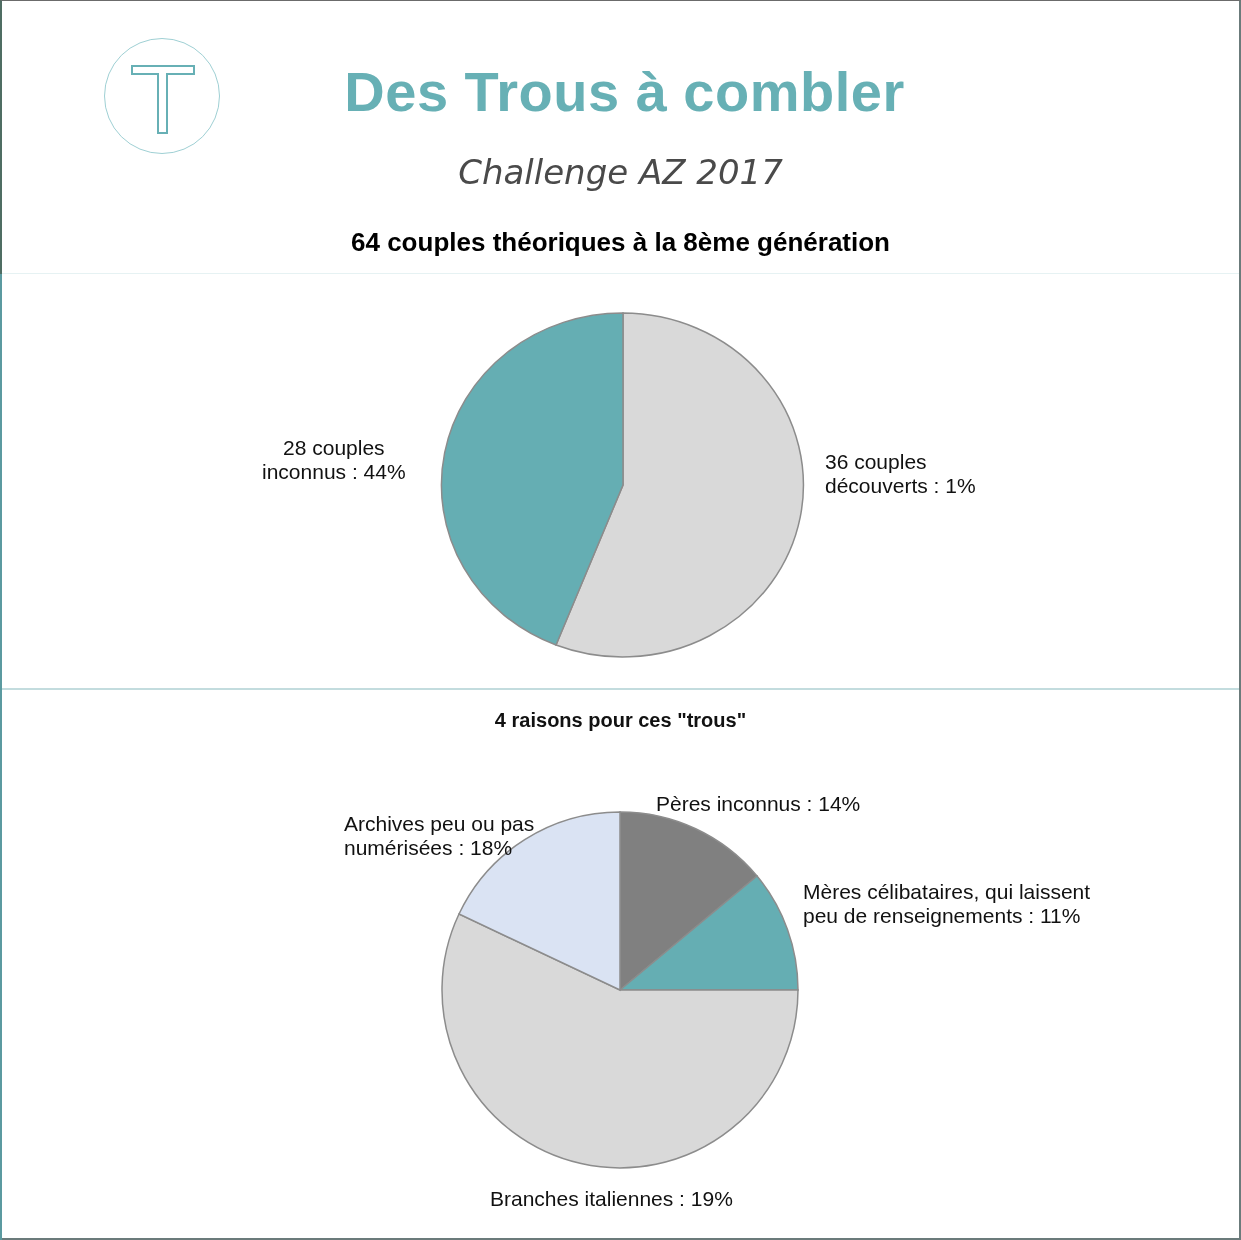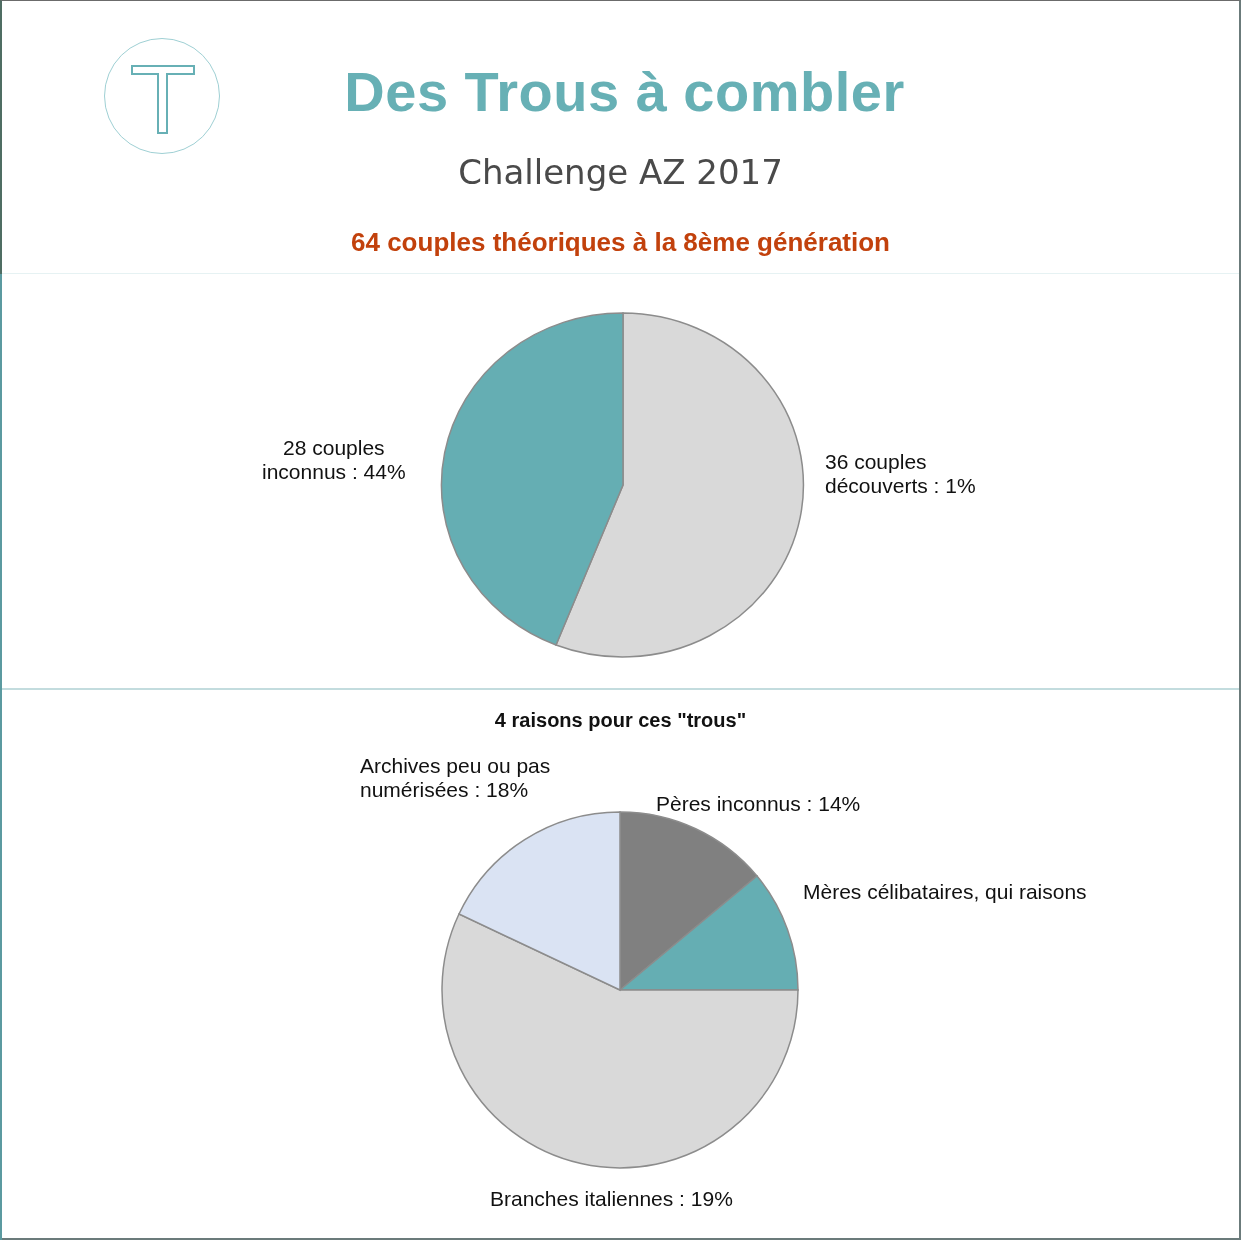--- a/index.html
+++ b/index.html
@@ -2,22 +2,22 @@
 <html><head>
   <meta charset="utf-8">
   <style>
     html, body { margin: 0; padding: 0; background: #ffffff; }
     body { width: 1241px; height: 1240px; position: relative; overflow: hidden; font-family: "Liberation Sans", sans-serif; }
     .frame { position: absolute; left: 0; top: 0; width: 1241px; height: 1240px; box-sizing: border-box; border-top: 1px solid #6b6b6b; border-right: 2px solid #6b7b7b; border-bottom: 2px solid #6b7b7b; border-left: 2px solid #4f6d63; }
     .frame .left-lower { position: absolute; left: -2px; top: 273px; width: 2px; height: 966px; background: #5b9aa0; }
     .logo { position: absolute; left: 104px; top: 38px; width: 116px; height: 116px; border: 1px solid #9fd0d4; border-radius: 50%; box-sizing: border-box; }
     .logo svg { position: absolute; left: 0; top: 0; }
     .title { position: absolute; left: 0; width: 1241px; text-align: center; top: 58px; font-size: 56px; font-weight: bold; color: #67b0b5; letter-spacing: 0.5px; margin: 0; line-height: 68px; padding-left: 4px; }
-    .subtitle { position: absolute; left: 0; width: 1241px; text-align: center; top: 150px; font-family: "DejaVu Sans", sans-serif; font-size: 34px; color: #4a4a4a; line-height: 44px; }
-    .chart1-title { position: absolute; left: 0; width: 1241px; text-align: center; top: 226px; font-size: 26px; font-weight: bold; color: #c2410c; line-height: 32px; }
+    .subtitle { position: absolute; left: 0; width: 1241px; text-align: center; top: 150px; font-family: "DejaVu Sans", sans-serif; font-size: 34px; color: #4a4a4a; line-height: 44px; font-style: italic; }
+    .chart1-title { position: absolute; left: 0; width: 1241px; text-align: center; top: 226px; font-size: 26px; font-weight: bold; color: #000000; line-height: 32px; }
     .divider { position: absolute; left: 2px; width: 1237px; height: 1px; }
     .divider.d1 { top: 273px; background: #e6f2f3; }
     .divider.d2 { top: 688px; background: #c3dcde; height: 2px; }
     .chart2-title { position: absolute; left: 0; width: 1241px; text-align: center; top: 707px; font-size: 20px; font-weight: bold; color: #111; line-height: 26px; }
     .lbl { position: absolute; font-size: 21px; color: #111; line-height: 24px; white-space: nowrap; }
     .lbl span { display: block; }
     svg.pies { position: absolute; left: 0; top: 0; }
   </style>
 </head>
 <body>
@@ -58,25 +58,26 @@
   <span>inconnus : 44%</span>
 </div>
 <div class="lbl" style="left:825px; top:450px;">
   <span>36 couples</span>
   <span>découverts : 1%</span>
 </div>
 
 <div class="divider d2"></div>
 <div class="chart2-title">4 raisons pour ces "trous"</div>
 
-<div class="lbl" style="left:344px; top:754px;margin-left:16px;">
+<div class="lbl" style="left:344px; top:812px;">
   <span>Archives peu ou pas</span>
   <span>numérisées : 18%</span>
 </div>
 <div class="lbl" style="left:656px; top:792px;">
   <span>Pères inconnus : 14%</span>
 </div>
 <div class="lbl" style="left:803px; top:880px;">
-  <span>Mères célibataires, qui raisons</span>
+  <span>Mères célibataires, qui laissent</span>
+  <span>peu de renseignements : 11%</span>
 </div>
 <div class="lbl" style="left:490px; top:1187px;">
   <span>Branches italiennes : 19%</span>
 </div>
 
 </body></html>

